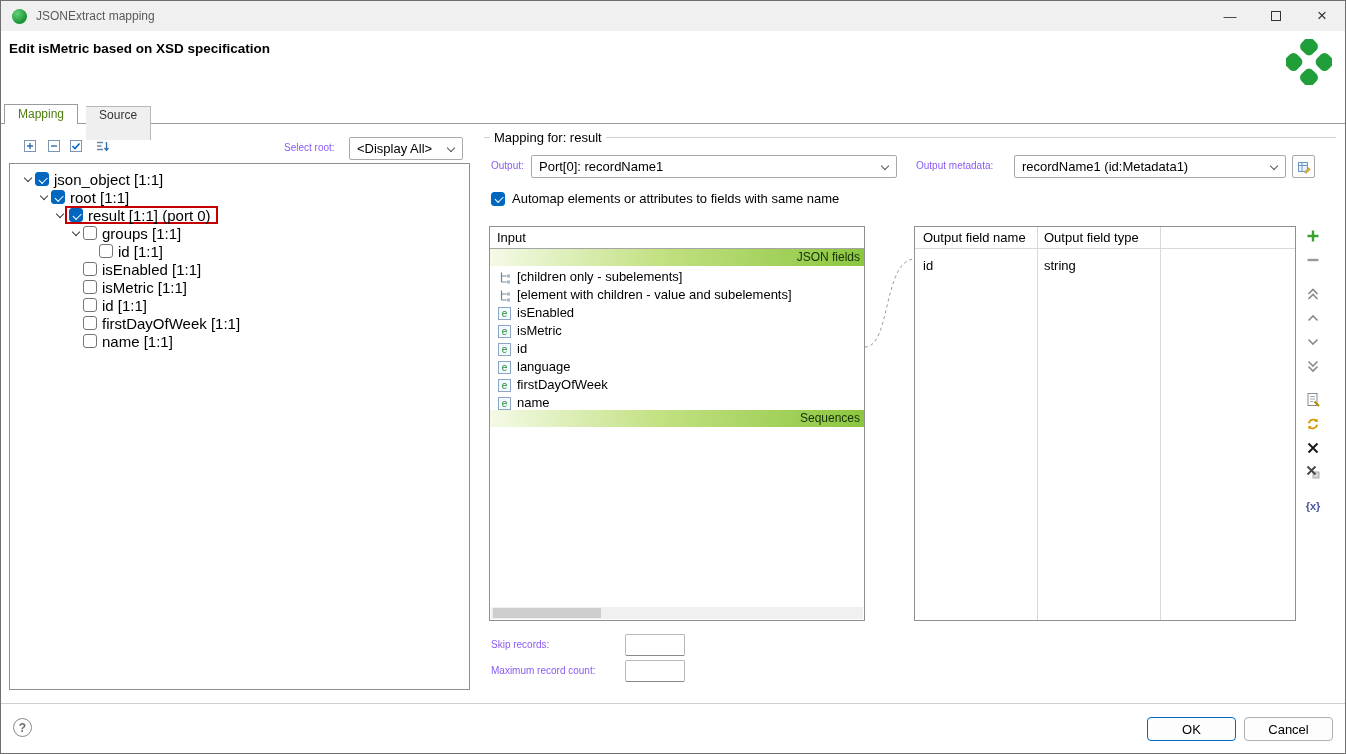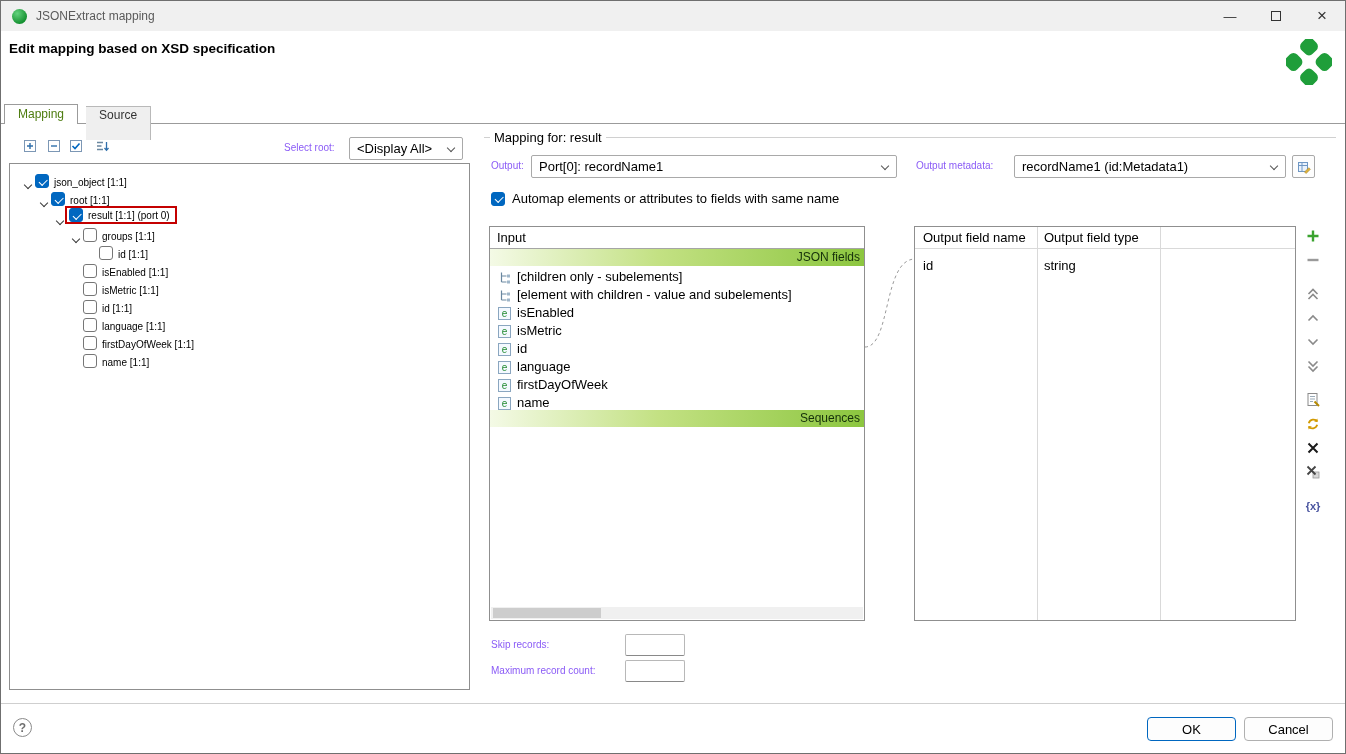--- a/index.html
+++ b/index.html
@@ -27,21 +27,21 @@
 
   
   .tbtn { position:absolute; width:18px; height:18px; display:flex; align-items:center; justify-content:center; }
   .label { position:absolute; font-size:10px; color:#8b5cf6; white-space:nowrap; }
 
   .combo { position:absolute; height:23px; border:1px solid #a9a9a9; border-radius:2px; background:#fff; font-size:13px; display:flex; align-items:center; padding:0 20px 0 7px; color:#000; }
   .combo .cv { white-space:nowrap; overflow:hidden; }
   .combo .dd { position:absolute; right:8px; top:7px; width:6px; height:6px; border-right:1.3px solid #555; border-bottom:1.3px solid #555; transform:rotate(45deg); }
 
   .tree-panel { position:absolute; left:8px; top:162px; width:461px; height:527px; border:1px solid #8f8f8f; background:#fff; padding-top:6px; overflow:hidden; }
-  .trow { display:flex; align-items:flex-end; height:18px; font-size:10px; white-space:nowrap; }
+  .trow { display:flex; align-items:center; height:18px; font-size:15px; white-space:nowrap; }
   .chev-slot { width:15px; display:flex; justify-content:center; flex:none; }
   .chev { width:6px; height:6px; border-right:1.4px solid #3a3a3a; border-bottom:1.4px solid #3a3a3a; transform:rotate(45deg); margin-top:-3px; }
   .cb { position:relative; width:14px; height:14px; border:1px solid #767676; border-radius:3px; background:#fff; flex:none; margin-right:5px; }
   .cb-checked { background:#0067c0; border-color:#0067c0; }
   .cb-checked::after { content:""; position:absolute; left:2.5px; top:3.5px; width:7px; height:3.5px; border-left:1.8px solid #fff; border-bottom:1.8px solid #fff; transform:rotate(-45deg); }
   .redbox { display:inline-flex; align-items:center; border:2px solid #c40000; padding:0 5px 0 2px; height:18px; margin-left:-2px; }
 
   
   .group-line { position:absolute; left:483px; right:9px; top:136px; border-top:1px solid #d0d0d0; }
   .group-title { position:absolute; left:489px; top:129px; background:#fff; padding:0 4px; font-size:13px; z-index:2; white-space:nowrap; }
@@ -93,21 +93,21 @@
     <span class="title-text">JSONExtract mapping</span>
     <div class="win-controls">
       <div class="wc">—</div>
       <div class="wc">
           <span class="max-box"></span>
         </div>
       <div class="wc" style="font-size:17px;">×</div>
     </div>
   </div>
 
-  <div class="heading">Edit mapping based on XSD specification</div>
+  <div class="heading">Edit isMetric based on XSD specification</div>
   <svg class="logo" viewBox="0 0 44 44">
     <g fill="#1f9e3a" transform="rotate(45 22 22)">
       <rect x="4" y="4" width="15" height="15" rx="5"></rect>
       <rect x="25" y="4" width="15" height="15" rx="5"></rect>
       <rect x="4" y="25" width="15" height="15" rx="5"></rect>
       <rect x="25" y="25" width="15" height="15" rx="5"></rect>
     </g>
   </svg>
 
   <div class="tabs">
@@ -195,25 +195,20 @@
       <span>isMetric [1:1]</span>
     </div>
     <div class="trow" style="padding-left:58px;">
       <span class="chev-slot"></span>
       <span class="cb"></span>
       <span>id [1:1]</span>
     </div>
     <div class="trow" style="padding-left:58px;">
       <span class="chev-slot"></span>
       <span class="cb"></span>
-      <span>language [1:1]</span>
-    </div>
-    <div class="trow" style="padding-left:58px;">
-      <span class="chev-slot"></span>
-      <span class="cb"></span>
       <span>firstDayOfWeek [1:1]</span>
     </div>
     <div class="trow" style="padding-left:58px;">
       <span class="chev-slot"></span>
       <span class="cb"></span>
       <span>name [1:1]</span>
     </div>
   </div>
 
   <div class="group-line"></div>

